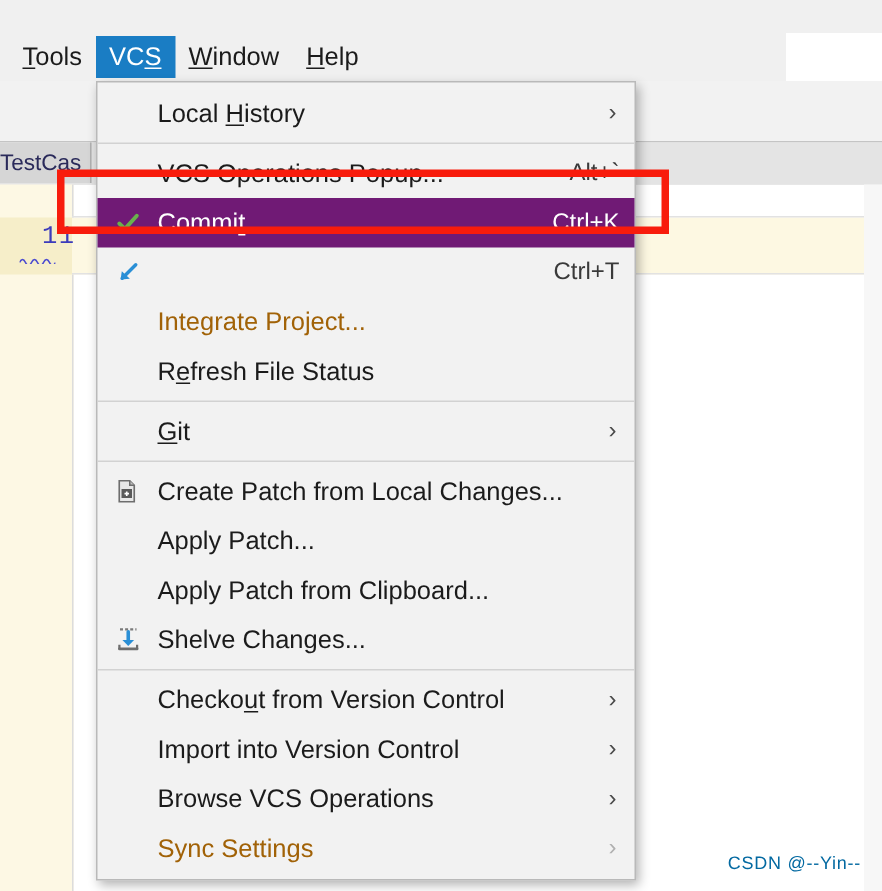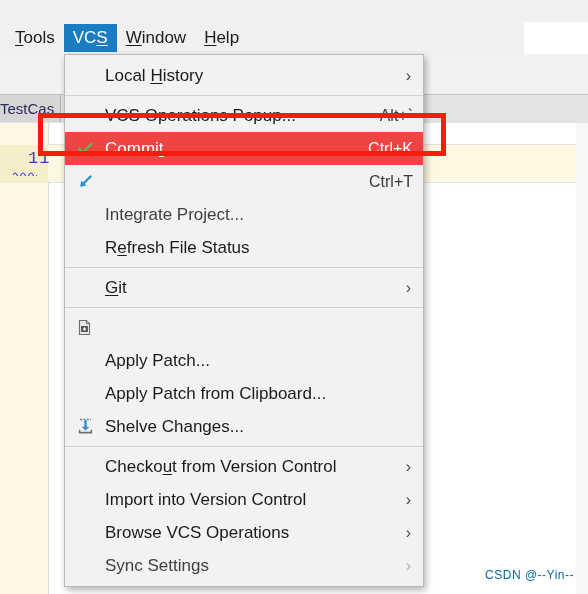--- a/index.html
+++ b/index.html
@@ -145,41 +145,41 @@
   .menu-row {
     position: relative;
     height: 33px;
     display: flex;
     align-items: center;
     box-sizing: border-box;
     padding-left: 14px;
     padding-right: 12px;
   }
   .menu-row.selected {
-    background: #ef4444;
+    background: #701a75;
   }
   .menu-icon {
     position: absolute;
     left: 10px;
     top: 50%;
     transform: translateY(-50%);
     width: 20px; height: 20px;
     display: flex;
     align-items: center;
     justify-content: center;
   }
   .menu-label {
     font-size: 17px;
     color: #1b1b1b;
     margin-left: 26px;
     white-space: nowrap;
     line-height: 1;
   }
   .menu-row.selected .menu-label { color: #ffffff; }
-  .menu-row.disabled .menu-label { color: #404040; }
+  .menu-row.disabled .menu-label { color: #a16207; }
   .menu-shortcut {
     position: absolute;
     right: 10px;
     font-size: 16px;
     color: #3a3a3a;
     white-space: nowrap;
     line-height: 1;
   }
   .menu-row.selected .menu-shortcut { color: #ffffff; }
   .submenu-arrow {
@@ -292,20 +292,21 @@
       <div class="menu-sep"></div>
       <div class="menu-row">
         <span class="menu-icon">
           <svg width="16" height="17" viewBox="0 0 16 17">
             <path d="M2.5 1.5 h7 l3 3 v11 h-10 z" fill="#e8e8e8" stroke="#6e6e6e" stroke-width="1.1"></path>
             <path d="M9.5 1.5 v3 h3" fill="#bfbfbf" stroke="#6e6e6e" stroke-width="1"></path>
             <rect x="4" y="7" width="7" height="6" fill="#5a5a5a"></rect>
             <path d="M7.5 8.6 v3 M6 10.1 h3" stroke="#ffffff" stroke-width="1.1"></path>
           </svg>
         </span>
+        <span class="menu-label">Create Patch from Local Changes...</span>
       </div>
       <div class="menu-row">
         <span class="menu-label">Apply Patch...</span>
       </div>
       <div class="menu-row">
         <span class="menu-label">Apply Patch from Clipboard...</span>
       </div>
       <div class="menu-row">
         <span class="menu-icon">
           <svg width="17" height="17" viewBox="0 0 17 17">

